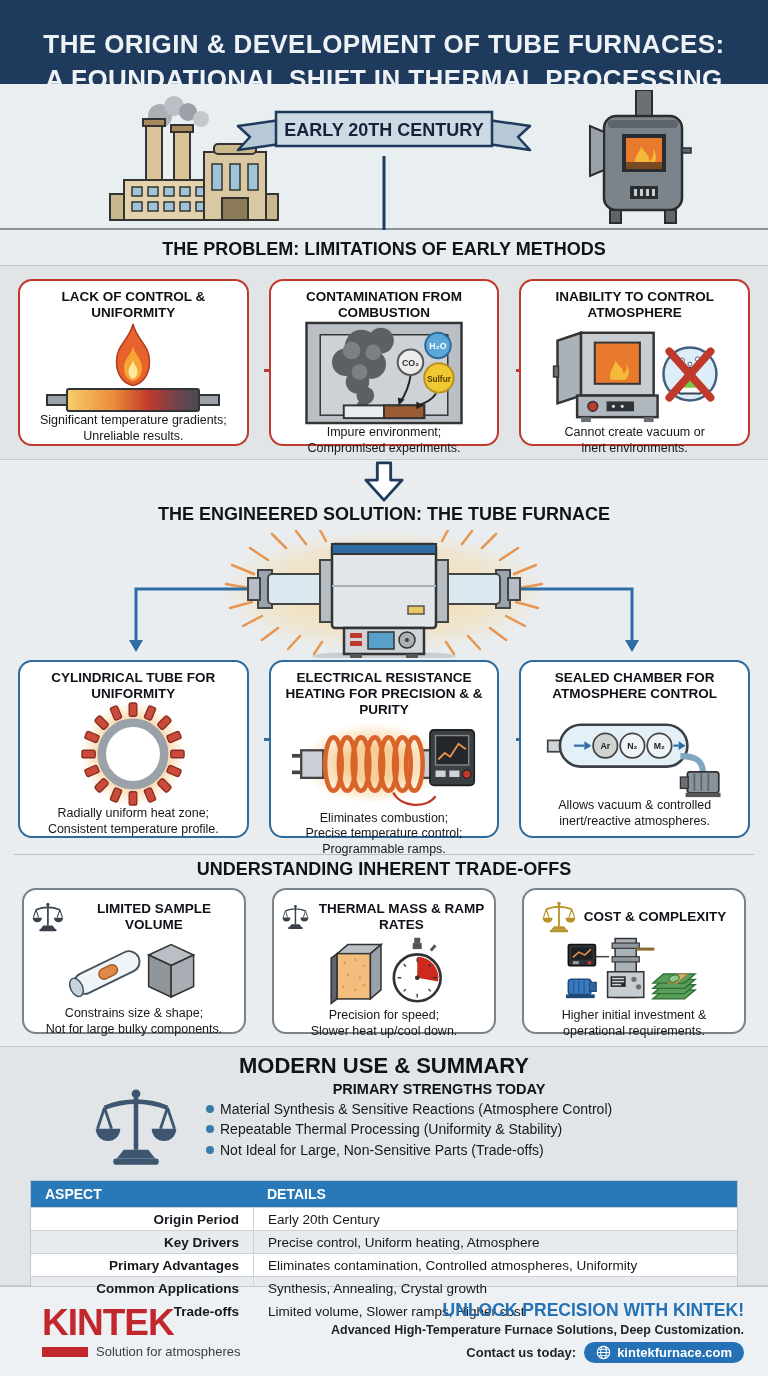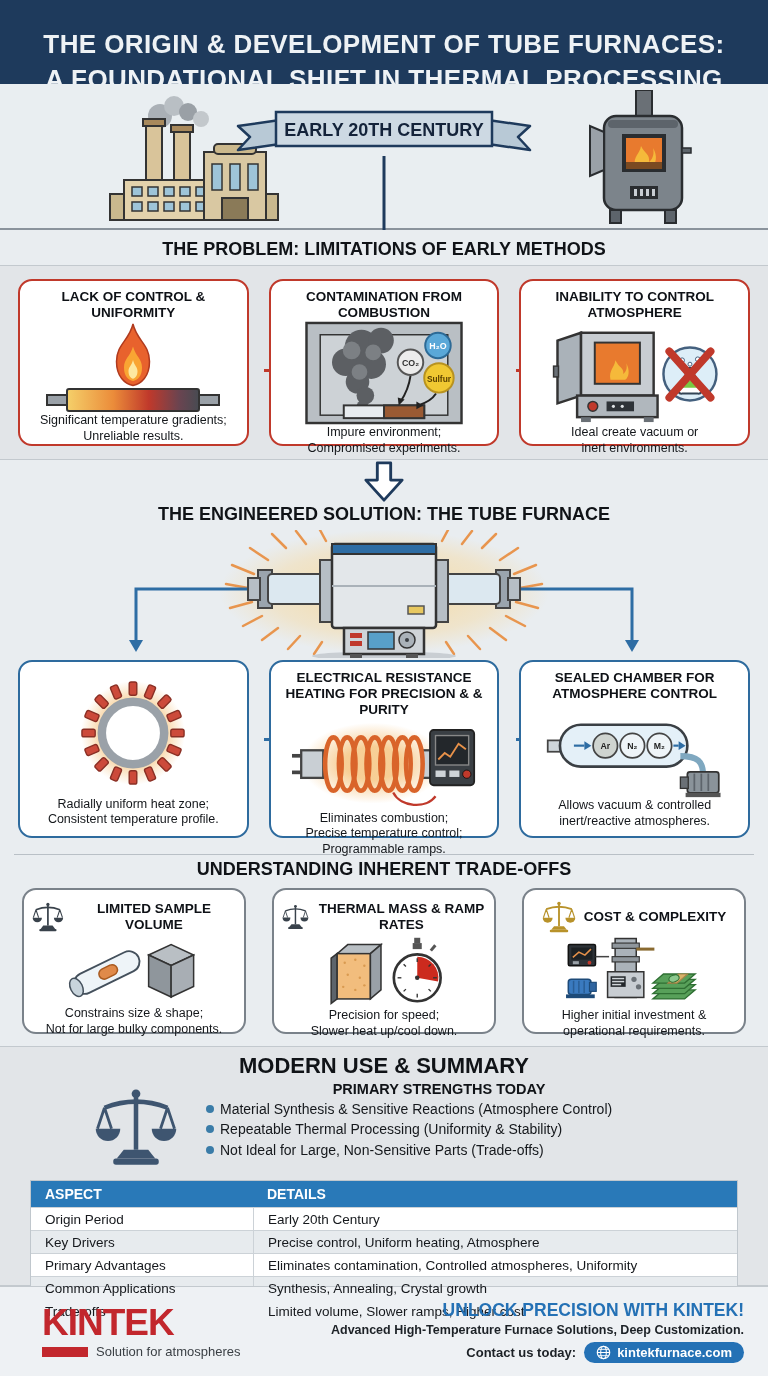--- a/index.html
+++ b/index.html
@@ -61,21 +61,21 @@
   .sum-top { display:flex; justify-content:center; align-items:flex-start; gap:26px; margin-top:2px; }
   .sum-right { width:470px; }
   .sum-sub { font-size:14.5px; font-weight:bold; color:#101317; margin-bottom:2px;text-align:center; }
   .bullets { list-style:none; }
   .bullets li { font-size:14px; line-height:1.45; color:#15181c; position:relative; padding-left:16px; }
   .bullets li::before { content:""; position:absolute; left:2px; top:6px; width:8px; height:8px; border-radius:50%; background:#3a7ca8; }
   table.sum { width:706px; margin:8px auto 0; border-collapse:separate; border-spacing:0; font-size:13.5px;
     border-radius:0 0 10px 10px; overflow:hidden; box-shadow:0 0 0 1px #c0c7cd; background:#fff; }
   table.sum th { background:#2979b8; color:#fff; text-align:left; font-size:14px; padding:5px 14px; }
   table.sum td { padding:3.5px 14px; border-top:1px solid #ccd2d7; }
-  table.sum td:first-child { font-weight:normal; width:222px; }
+  table.sum td:first-child { font-weight:bold; width:222px;text-align:right; }
   table.sum td:last-child { border-left:1px solid #ccd2d7; }
   table.sum tr:nth-child(even) td { background:#e7ebee; }
   
   .footer { height:90px; background:#eef1f4; border-top:1.5px solid #c3c9ce; display:flex; align-items:center; justify-content:space-between; padding:0 24px 0 42px; }
   .brand-wrap { display:flex; flex-direction:column; }
   .brand { color:#c2272d; font-size:37px; font-weight:bold; letter-spacing:-1px; line-height:1; }
   .tag-row { display:flex; align-items:center; gap:8px; margin-top:3px; }
   .tag-bar { width:46px; height:10px; background:#c2272d; }
   .tagline { font-size:13px; color:#3a3f44; }
   .cta { text-align:right; }
@@ -275,21 +275,21 @@
           <circle cx="149" cy="39" r="2.4" fill="#fff" stroke="#44607e" stroke-width="1"></circle>
           <path d="M137,48 h8 v6 l8,14 a4,4 0 0 1 -4,6 h-16 a4,4 0 0 1 -4,-6 l8,-14 z" fill="#fff" stroke="#345" stroke-width="2"></path>
           <polygon points="132,68 150,68 147,61 135,61" fill="#7ac943"></polygon>
           <g stroke="#c0392b" stroke-width="8" stroke-linecap="round">
             <line x1="120" y1="31" x2="162" y2="78"></line>
               <line x1="162" y1="31" x2="120" y2="78"></line>
           </g>
         </svg>
       </div>
       <div class="card-cap">
-        <span>Ideal create vacuum or</span><br><span>inert environments.</span>
+        <span>Cannot create vacuum or</span><br><span>inert environments.</span>
       </div>
     </div>
   </div>
 </div>
 
 <div class="arrow-zone">
   <svg width="54" height="42" viewBox="0 0 54 44">
     <polygon points="20,2 34,2 34,20 46,20 27,41 8,20 20,20" fill="#fff" stroke="#1e3a5c" stroke-width="3" stroke-linejoin="round"></polygon>
   </svg>
 </div>
@@ -358,20 +358,21 @@
       <rect x="406" y="124" width="12" height="4" fill="#555"></rect>
   </svg>
 </div>
 
 <div class="sol-cards">
   <div class="cards">
     <div class="hline blu g1"></div>
     <div class="hline blu g2"></div>
 
     <div class="card blue">
+      <div class="card-title">CYLINDRICAL TUBE FOR UNIFORMITY</div>
       <div class="card-icon">
         <svg width="104" height="104" viewBox="0 0 110 110">
           <defs>
               <radialGradient id="ringGlow" cx="50%" cy="50%" r="50%">
             <stop offset="55%" stop-color="#f6c98a" stop-opacity=".9"></stop>
                 <stop offset="100%" stop-color="#f6c98a" stop-opacity="0"></stop>
           </radialGradient>
             </defs>
           <circle cx="55" cy="55" r="55" fill="url(#ringGlow)"></circle>
           <g fill="#cc4a3a" stroke="#8a2f24" stroke-width="1.5">

